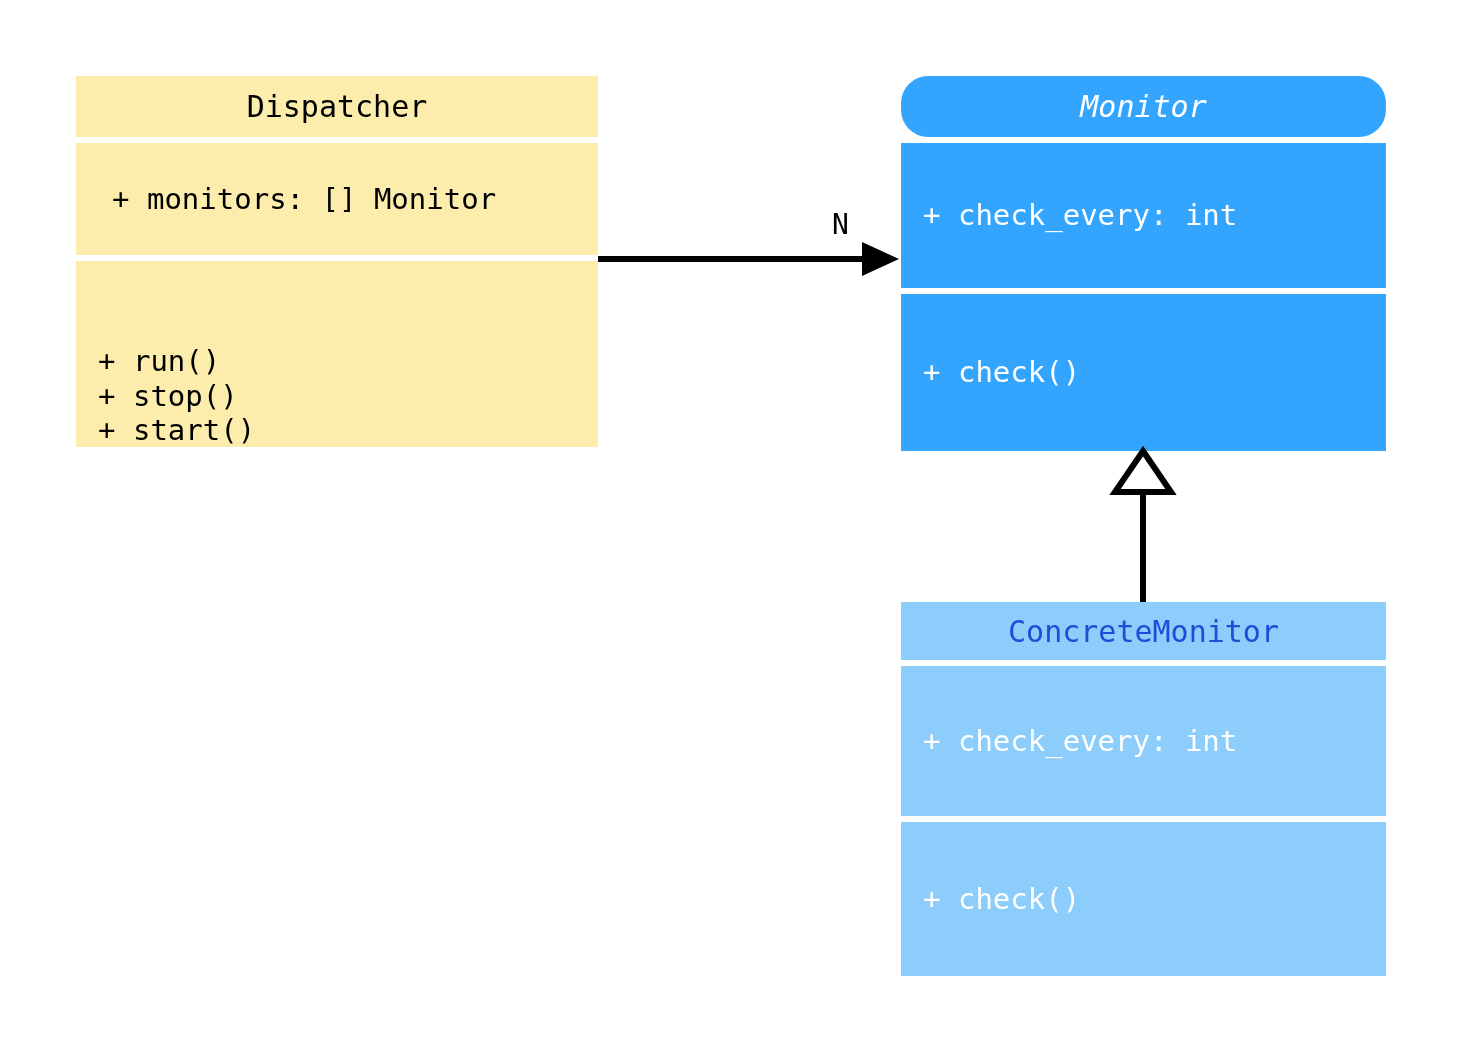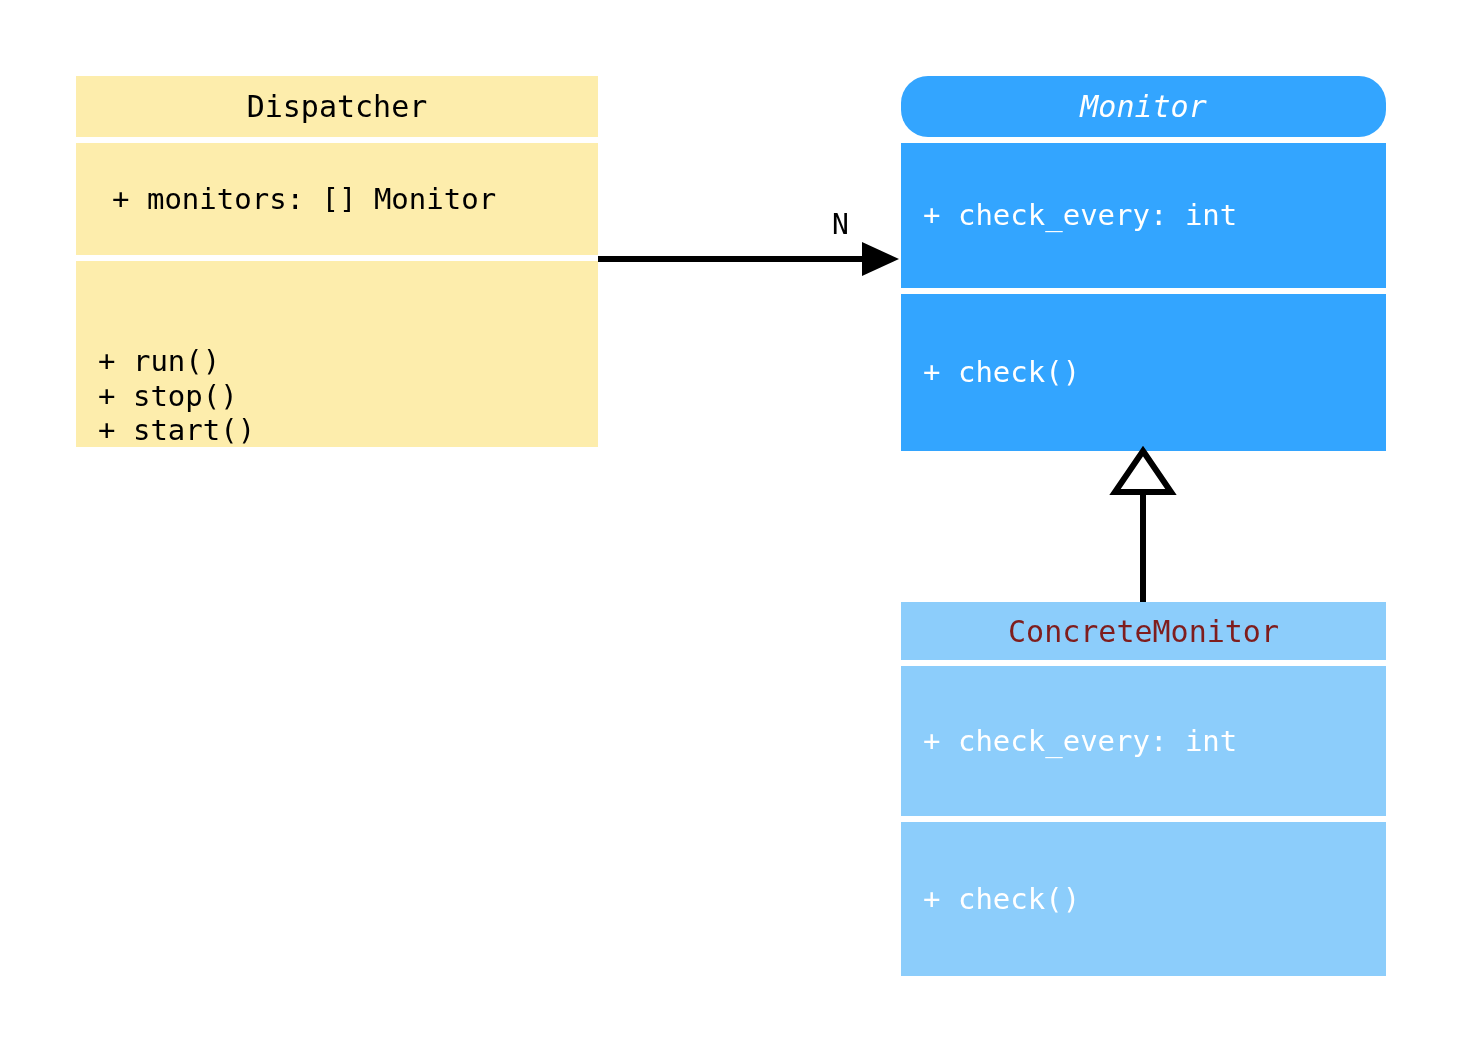--- a/index.html
+++ b/index.html
@@ -118,21 +118,21 @@
 
   
   #concrete-monitor {
     left: 901px;
     top: 602px;
     width: 485px;
     height: 368px;
   }
   #concrete-monitor .uml-title {
     background: #8ccdfb;
-    color: #7f1d1d;
+    color: #1d4ed8;
     height: 58px;
     font-size: 30px;
   }
   #concrete-monitor .gap {
     height: 6px;
     background: #ffffff;
   }
   #concrete-monitor .attrs {
     background: #8ccdfb;
     color: #ffffff;

